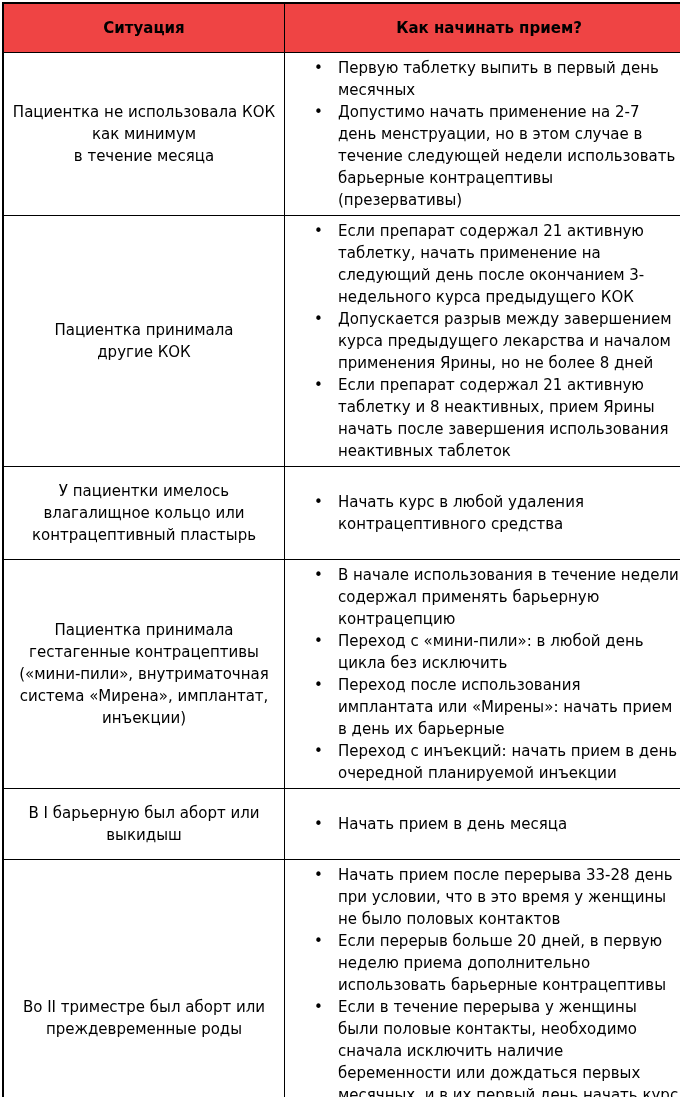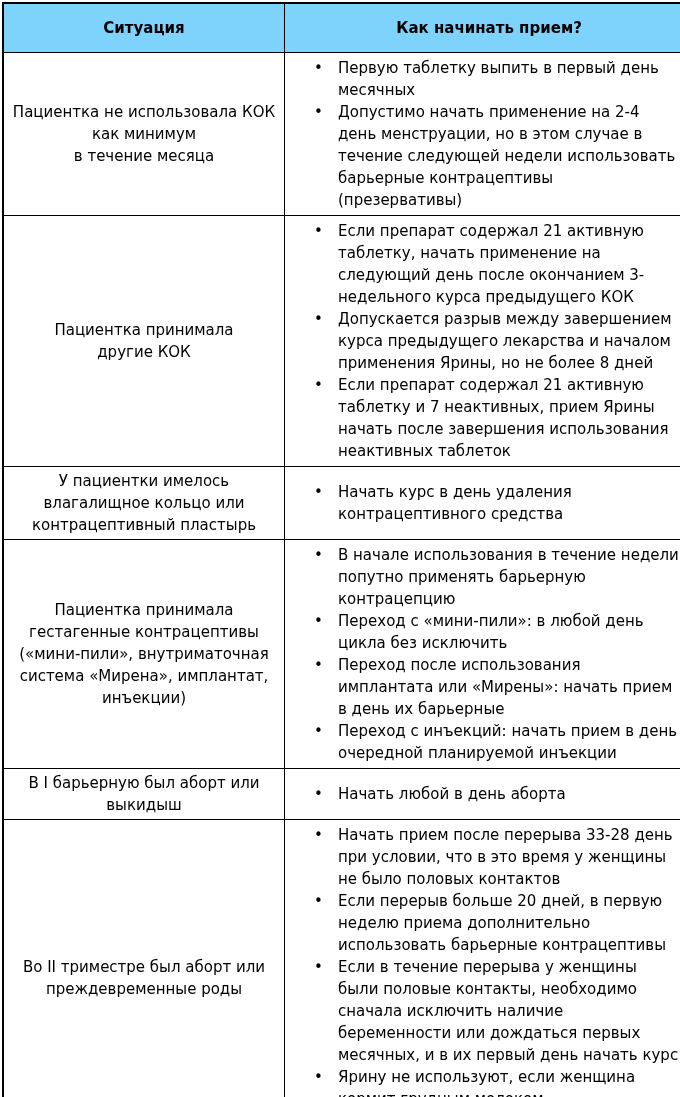--- a/index.html
+++ b/index.html
@@ -26,31 +26,31 @@
   table.start-table th,
   table.start-table td {
     border: 1px solid #000000;
     vertical-align: middle;
     font-size: 15px;
     line-height: 22px;
   }
   th.col-situation { width: 272px; }
   th.col-howto     { width: 400px; }
   thead th {
-    background: #7dd3fc;
+    background: #ef4444;
     font-weight: bold;
     text-align: center;
     height: 44px;
     font-size: 15.5px;
     padding: 2px 4px;
   }
   td.situation {
     text-align: center;
     white-space: pre-line;
-    padding: 3px 6px;
+    padding: 13px 6px;
   }
   td.instructions {
     padding: 4px 14px 4px 0;
   }
   td.instructions ul {
     list-style: none;
     margin: 0;
     padding: 0;
   }
   td.instructions li {
@@ -77,66 +77,66 @@
       </tr>
     </thead>
     <tbody>
         <tr>
           <td class="situation">Пациентка не использовала КОК
 как минимум
 в течение месяца</td>
           <td class="instructions">
             <ul>
               <li>Первую таблетку выпить в первый день месячных</li>
-              <li>Допустимо начать применение на 2-4 день менструации, но в этом случае в течение следующей недели использовать барьерные контрацептивы (презервативы)</li>
+              <li>Допустимо начать применение на 2-7 день менструации, но в этом случае в течение следующей недели использовать барьерные контрацептивы (презервативы)</li>
             </ul>
           </td>
         </tr>
         <tr>
           <td class="situation">Пациентка принимала
 другие КОК</td>
           <td class="instructions">
             <ul>
               <li>Если препарат содержал 21 активную таблетку, начать применение на следующий день после окончанием 3-недельного курса предыдущего КОК</li>
               <li>Допускается разрыв между завершением курса предыдущего лекарства и началом применения Ярины, но не более 8 дней</li>
-              <li>Если препарат содержал 21 активную таблетку и 7 неактивных, прием Ярины начать после завершения использования неактивных таблеток</li>
+              <li>Если препарат содержал 21 активную таблетку и 8 неактивных, прием Ярины начать после завершения использования неактивных таблеток</li>
             </ul>
           </td>
         </tr>
         <tr>
           <td class="situation">У пациентки имелось
 влагалищное кольцо или
 контрацептивный пластырь</td>
           <td class="instructions">
             <ul>
-              <li>Начать курс в день удаления контрацептивного средства</li>
+              <li>Начать курс в любой удаления контрацептивного средства</li>
             </ul>
           </td>
         </tr>
         <tr>
           <td class="situation">Пациентка принимала
 гестагенные контрацептивы
 («мини-пили», внутриматочная
 система «Мирена», имплантат,
 инъекции)</td>
           <td class="instructions">
             <ul>
-              <li>В начале использования в течение недели попутно применять барьерную контрацепцию</li>
+              <li>В начале использования в течение недели содержал применять барьерную контрацепцию</li>
               <li>Переход с «мини-пили»: в любой день цикла без исключить</li>
               <li>Переход после использования имплантата или «Мирены»: начать прием в день их барьерные</li>
               <li>Переход с инъекций: начать прием в день очередной планируемой инъекции</li>
             </ul>
           </td>
         </tr>
         <tr>
           <td class="situation">В I барьерную был аборт или
 выкидыш</td>
           <td class="instructions">
             <ul>
-              <li>Начать любой в день аборта</li>
+              <li>Начать прием в день месяца</li>
             </ul>
           </td>
         </tr>
         <tr>
           <td class="situation">Во II триместре был аборт или
 преждевременные роды</td>
           <td class="instructions">
             <ul>
               <li>Начать прием после перерыва 33-28 день при условии, что в это время у женщины не было половых контактов</li>
               <li>Если перерыв больше 20 дней, в первую неделю приема дополнительно использовать барьерные контрацептивы</li>

